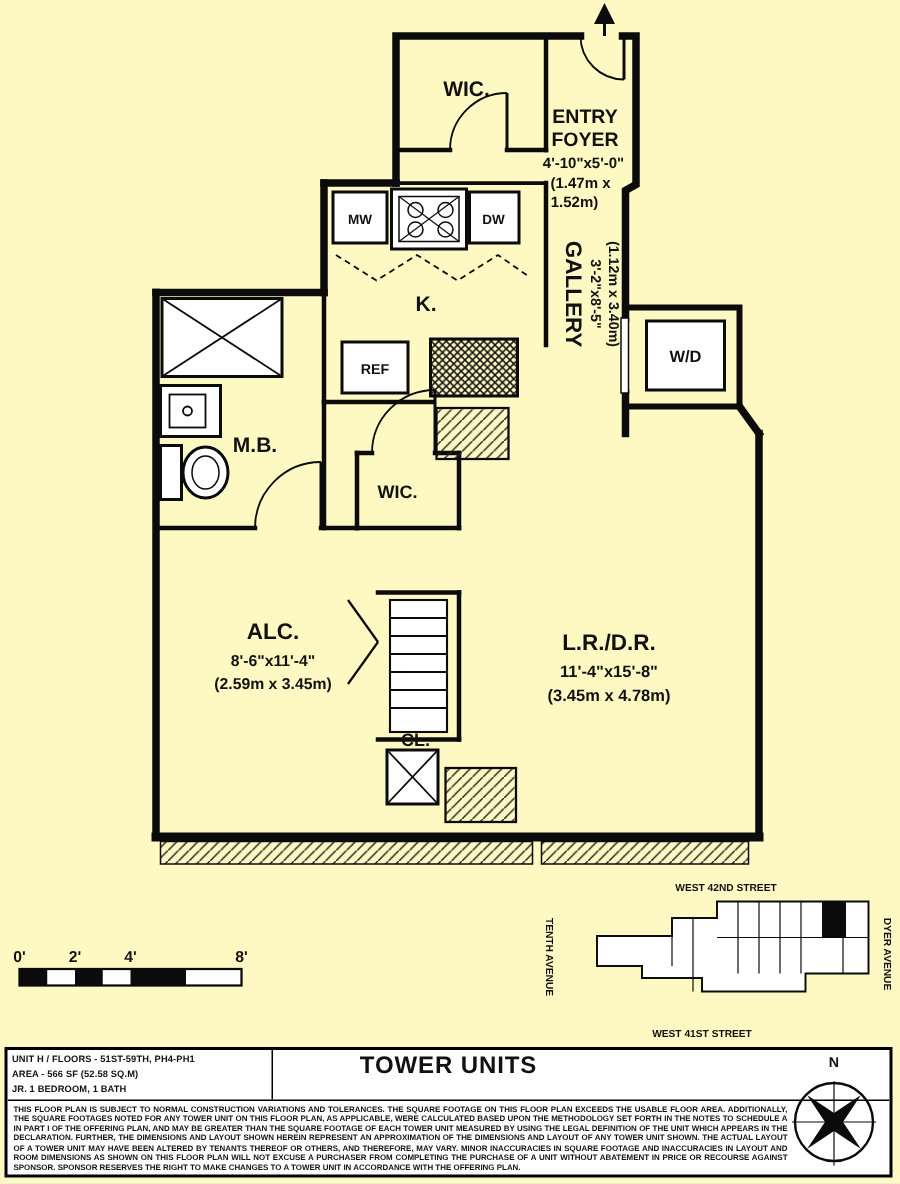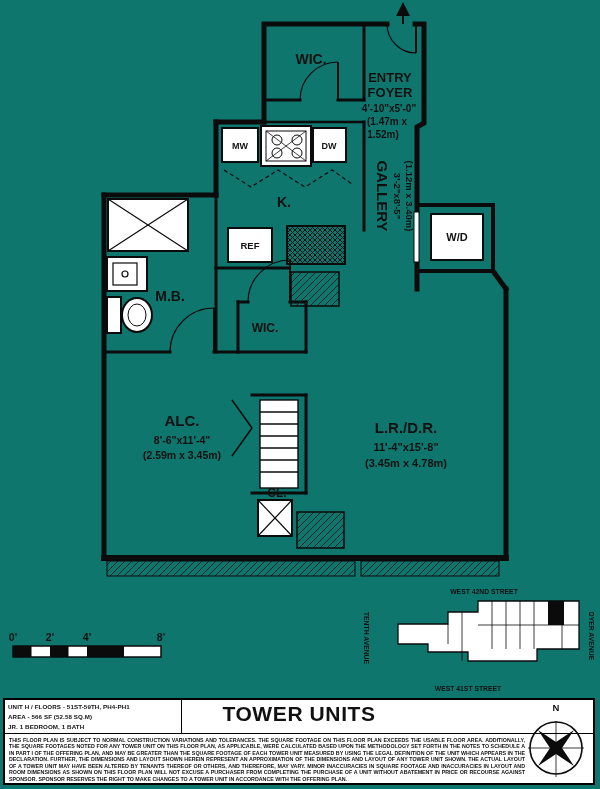--- a/index.html
+++ b/index.html
@@ -1,28 +1,28 @@
 <!DOCTYPE html>
 <html><head>
 <meta charset="utf-8">
 <style>
   html,body{margin:0;padding:0;background:#e8e8e8;}
-  .page{position:relative;width:600px;height:789px;background:#0f766e;overflow:hidden;
+  .page{position:relative;width:600px;height:789px;background:#fef9c3;overflow:hidden;
         font-family:"Liberation Sans",sans-serif;color:#111;}
   .page svg text{font-family:"Liberation Sans",sans-serif;fill:#111;}
   .plan-svg{position:absolute;left:0;top:0;}
   
   .titleblock{position:absolute;left:3px;top:698px;width:592px;height:87px;
               border:2px solid #000;box-sizing:border-box;background:#fff;overflow:hidden;}
   .tb-left{position:absolute;left:3px;top:2px;width:170px;font-size:6.2px;font-weight:bold;
            line-height:1.6;letter-spacing:0.1px;}
   .tb-vline{position:absolute;left:176px;top:0;height:33px;width:0;border-left:1px solid #000;}
   .tb-hline{position:absolute;left:0;right:0;top:33px;height:0;border-top:1px solid #000;}
   .tb-center{position:absolute;left:100px;right:100px;top:2px;text-align:center;}
-  .tb-title{font-size:21px;font-weight:bold;letter-spacing:0.6px;}
+  .tb-title{font-size:16px;font-weight:bold;letter-spacing:0.6px;}
   .tb-address{font-size:8.5px;font-weight:bold;margin-top:1px;}
   .tb-disclaimer{position:absolute;left:4px;top:37px;width:516px;font-size:5.3px;font-weight:600;
                  line-height:1.22;text-align:justify;}
   .tb-compass{position:absolute;right:4px;top:1px;width:66px;height:84px;}
 </style>
 </head>
 <body>
 
 <div class="page">
 

